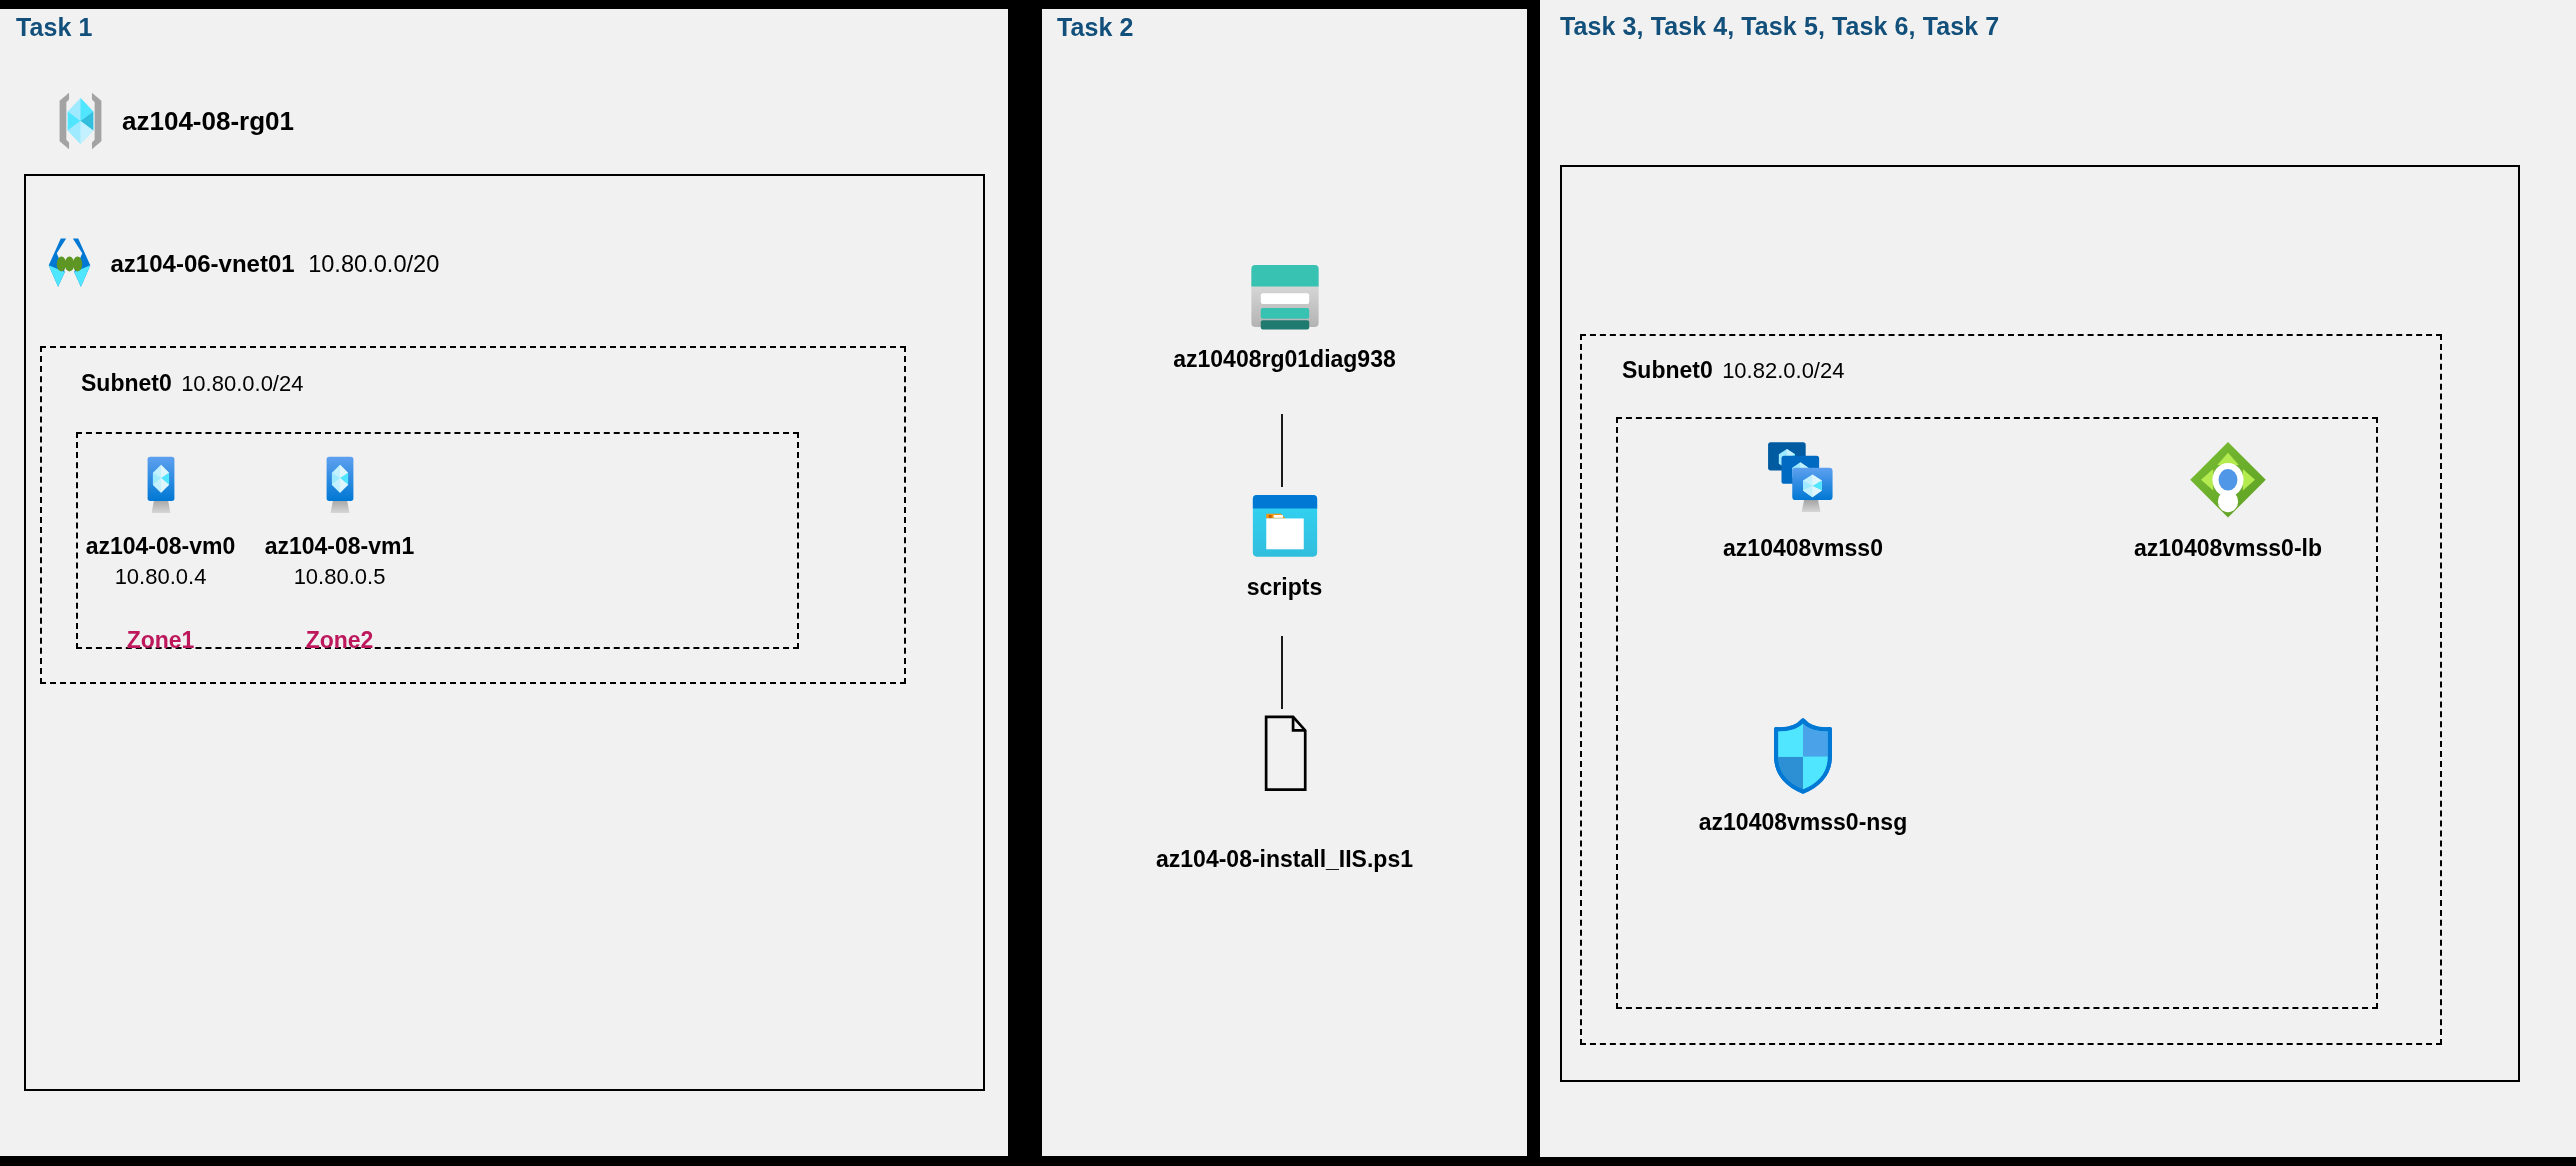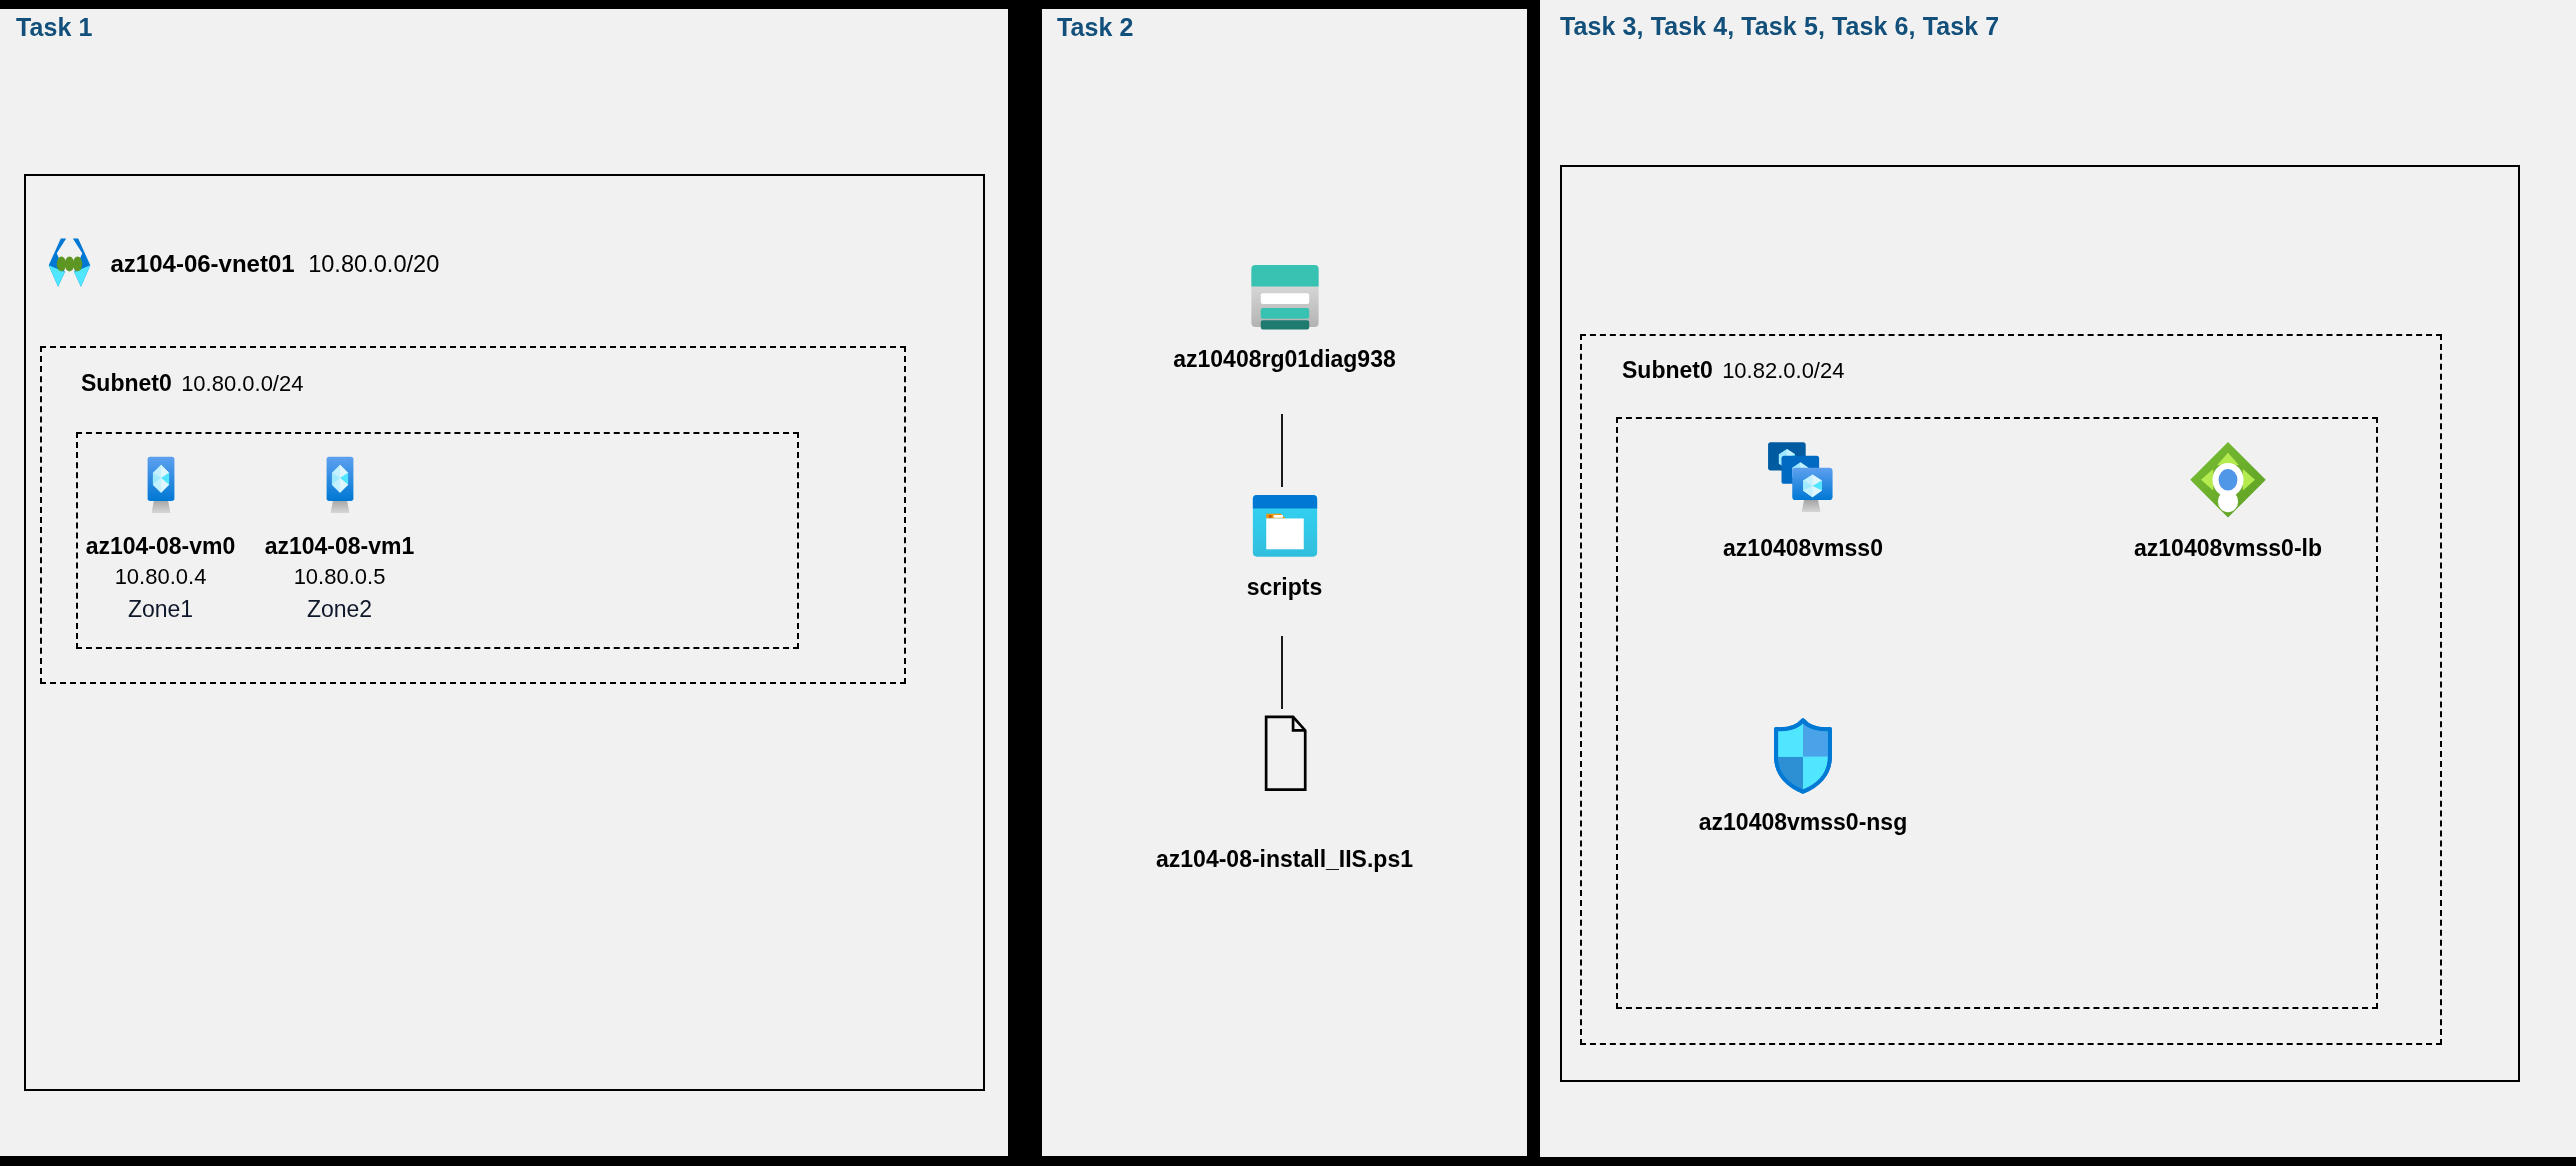--- a/index.html
+++ b/index.html
@@ -66,40 +66,55 @@
   }
   .node-label {
     font-size: 23px; font-weight: bold; color: #000;
     white-space: nowrap; margin-top: 12px;
   }
   .node-sub {
     font-size: 22px; font-weight: normal; color: #000;
     white-space: nowrap; margin-top: 4px;
   }
   .node-zone {
-    font-size: 23px; font-weight: normal; color: #0f172a;
-    white-space: nowrap; margin-top: 6px;
+    font-size: 23px; font-weight: bold; color: #be185d;
+    white-space: nowrap; margin-top: 37px;
   }
 
   .connector {
     position: absolute;
     width: 2px;
     background: #1a1a1a;
   }
   svg { display:block; overflow: visible; }
 </style>
 </head>
 <body>
 
 <div class="canvas">
 
   <div class="panel" id="panel-task1">
 
     <div class="task-label" style="left:16px; top:4px;">Task 1</div>
 
+    <div class="rg-header" style="left:54px; top:81px;">
+      <span>
+        <svg width="53" height="62" viewBox="0 0 78 92">
+          <path d="M22 4 L8 16 L8 76 L22 88 L22 78 L18 74 L18 18 L22 14 Z" fill="#a3a3a3"></path>
+          <path d="M56 4 L70 16 L70 76 L56 88 L56 78 L60 74 L60 18 L56 14 Z" fill="#a3a3a3"></path>
+          <path d="M39 12 L58 32 L58 60 L39 80 L20 60 L20 32 Z" fill="#9feaff"></path>
+          <path d="M39 12 L58 32 L39 46 Z" fill="#50e6ff"></path>
+          <path d="M39 46 L58 32 L58 60 Z" fill="#32bedd"></path>
+          <path d="M39 46 L20 32 L20 60 Z" fill="#50e6ff"></path>
+          <path d="M39 46 L20 60 L39 80 Z" fill="#9feaff"></path>
+          <path d="M39 46 L58 60 L39 80 Z" fill="#c3f1ff"></path>
+        </svg>
+      </span>
+      <span class="rg-name">az104-08-rg01</span>
+    </div>
 
     <div class="solid-box" style="left:24px; top:165px; width:961px; height:917px;"></div>
 
     <div class="vnet-header" style="left:42px; top:224px;">
       <span>
         <svg width="55" height="62" viewBox="0 0 82 92">
           <path d="M28 8 L10 48 L24 80 L34 58 L22 30 L36 8 Z" fill="#0078d4"></path>
           <path d="M10 48 L24 80 L34 58 Z" fill="#50e6ff"></path>
           <path d="M54 8 L72 48 L58 80 L48 58 L60 30 L46 8 Z" fill="#0078d4"></path>
           <path d="M72 48 L58 80 L48 58 Z" fill="#50e6ff"></path>

